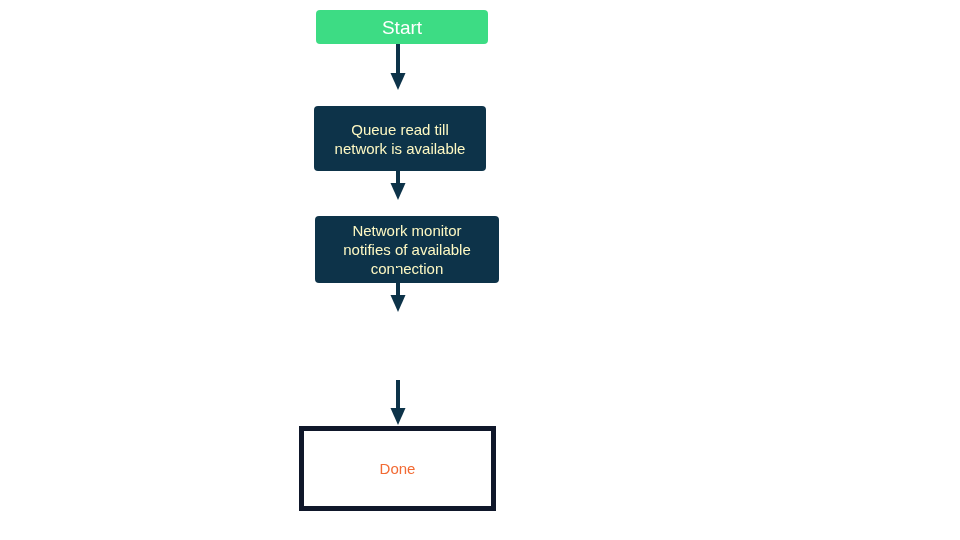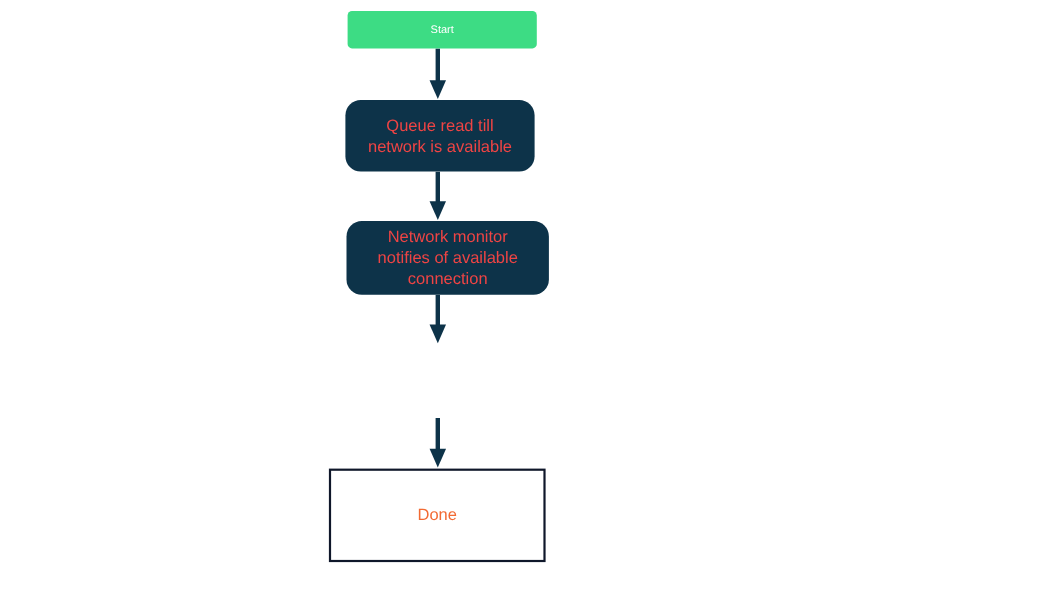--- a/index.html
+++ b/index.html
@@ -30,27 +30,28 @@
     white-space: pre-line;
   }
   .node-start {
     left: 316px;
     top: 10px;
     width: 172px;
     height: 34px;
     background: #3ddc84;
     color: #ffffff;
     border-radius: 4px;
-    font-size: 10px;
+    font-size: 19px;
     text-align: right;
   }
   .node-process {
     background: #0d3349;
-    color: #ef4444;
-    border-radius: 14px;
+    color: #fef9c3;
+    border-radius: 4px;
+    margin-top: 15px;
   }
   .node-q1 {
     left: 314px;
     top: 91px;
     width: 172px;
     height: 65px;
   }
   .node-q2 {
     left: 315px;
     top: 201px;
@@ -62,21 +63,21 @@
     top: 313px;
     width: 171px;
     height: 67px;
   }
   .node-done {
     left: 299px;
     top: 426px;
     width: 197px;
     height: 85px;
     background: #ffffff;
-    border: 2px solid #0f172a;
+    border: 5px solid #0f172a;
     color: #f26a33;
     border-radius: 0;
     font-size: 15px;
   }
   .edge {
     position: absolute;
     width: 26px;
     overflow: visible;
   }
   .edge svg {

